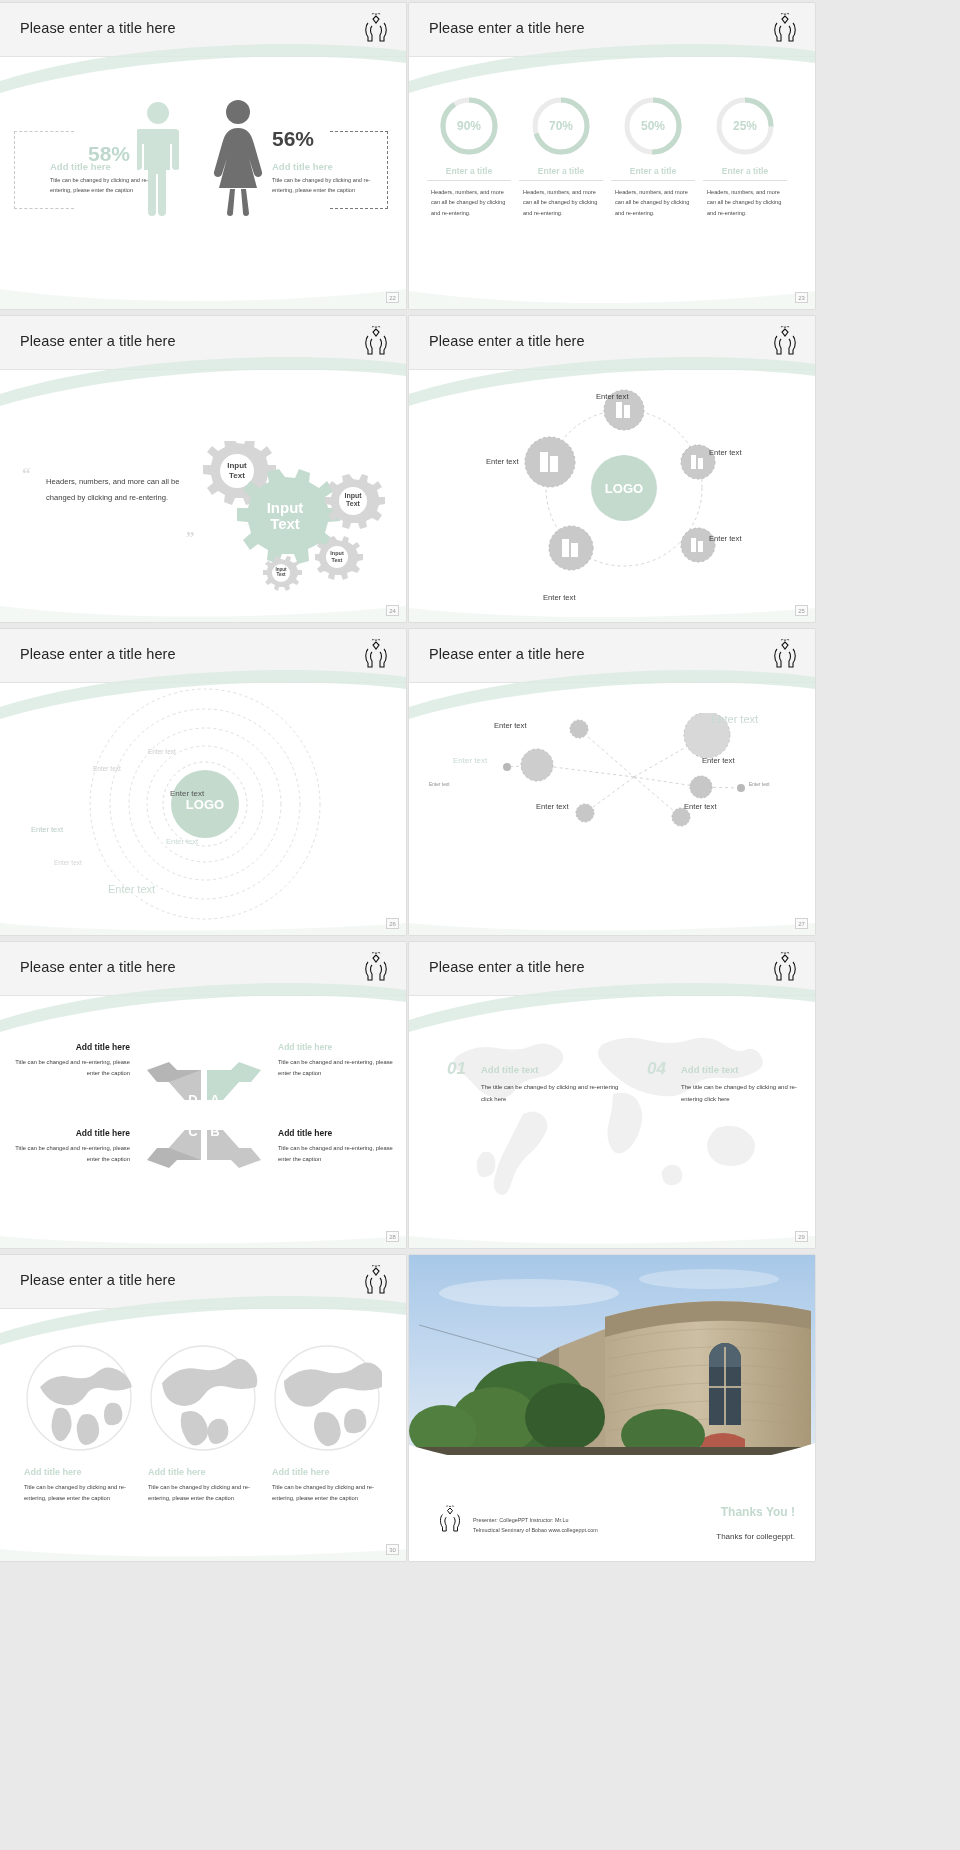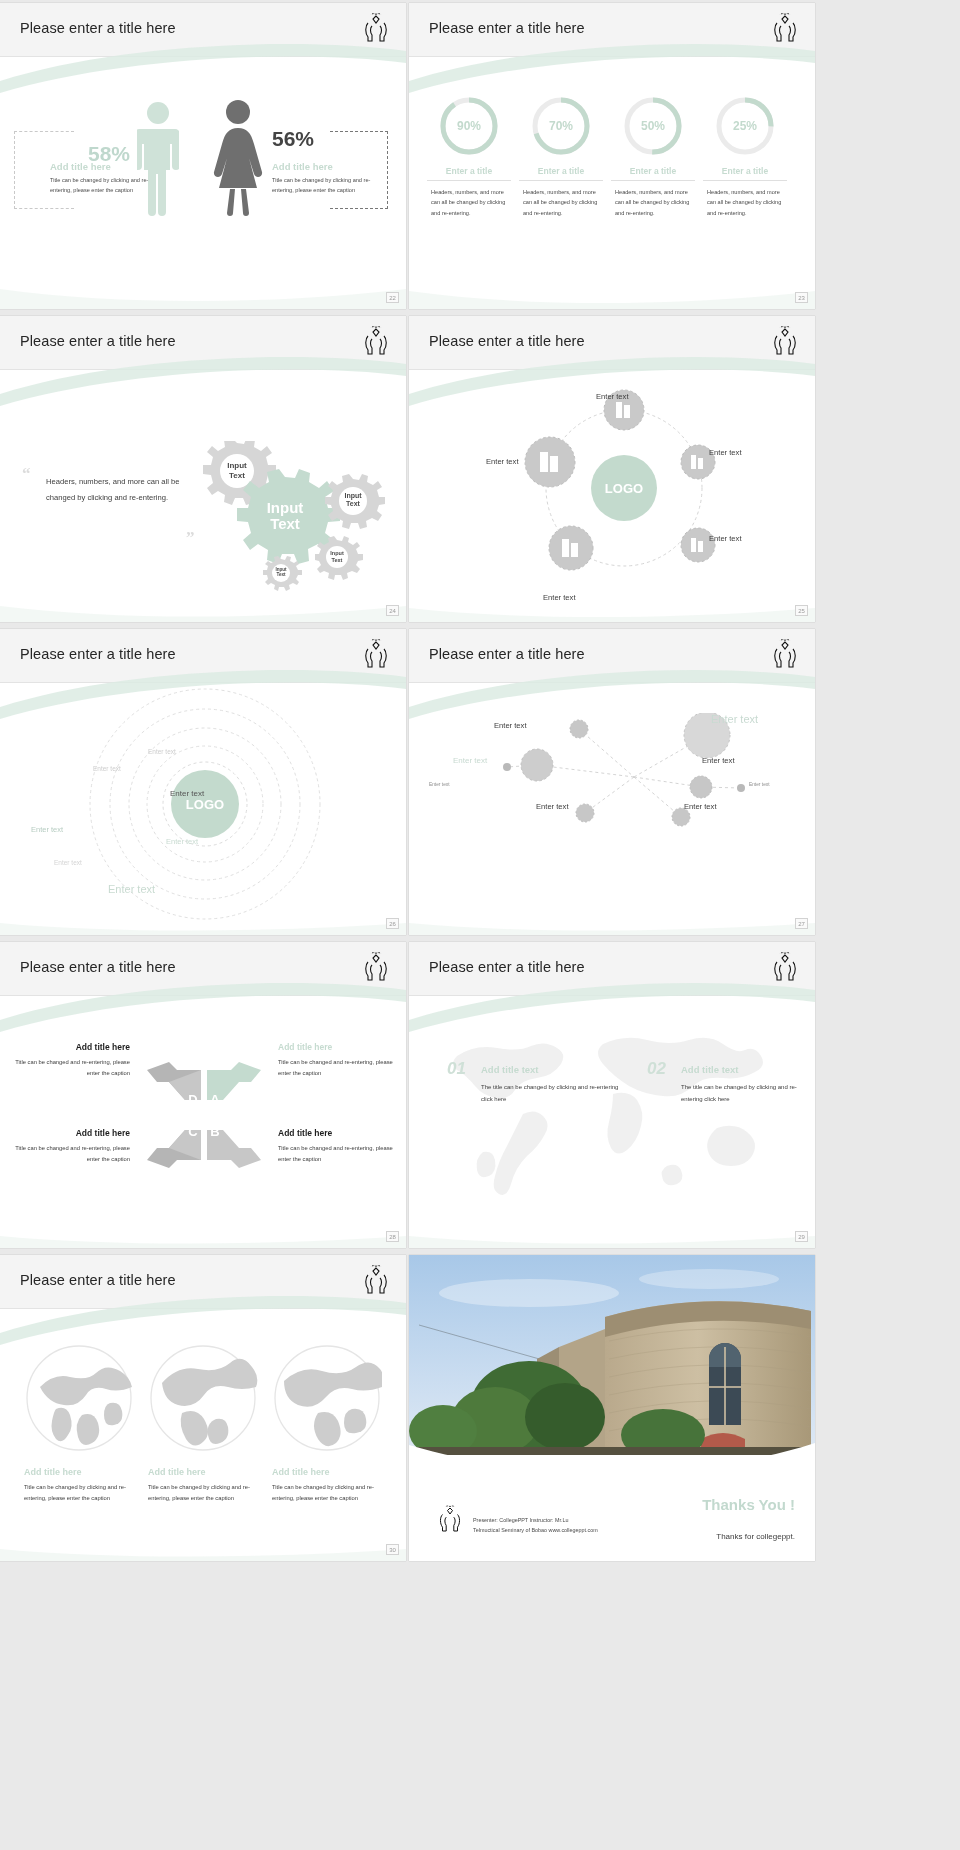--- a/index.html
+++ b/index.html
@@ -75,21 +75,21 @@
   
   .num-big { position:absolute; font-size:17px; font-weight:bold; color:#cfe0d7; font-style:italic;}
 
   
   .globe-col { position:absolute; width:112px; }
   .globe-col .gt { font-size:9px; font-weight:bold; color:#c6dbd0; margin-bottom:5px;}
   .globe-col .gp { font-size:5.8px; color:#3d3d3d; line-height:1.95;}
 
   
   .photo { position:absolute; left:0; top:54px; width:100%; height:175px; overflow:hidden;}
-  .thanks-big { position:absolute; right:20px; bottom:48px; font-size:15px; font-weight:bold; color:#c2d9ce;}
+  .thanks-big { position:absolute; right:20px; bottom:42px; font-size:12px; font-weight:bold; color:#c2d9ce;}
   .thanks-sm { position:absolute; right:20px; bottom:20px; font-size:8px; color:#3d3d3d;}
   .pres-info { position:absolute; left:64px; bottom:26px; font-size:5.4px; color:#4a4a4a; line-height:1.85;}
   .pres-logo { position:absolute; left:26px; bottom:26px; width:30px; height:32px;}
 </style>
 </head>
 <body>
 
 <div class="deck">
 
 <div class="slide">
@@ -508,21 +508,21 @@
       <path d="M290 108 q18 -6 30 4 q12 10 6 22 q-6 12 -22 12 q-16 0 -22 -12 q-6 -14 8 -26z"></path>
       <path d="M240 146 q10 -4 14 4 q4 10 -4 14 q-10 4 -14 -4 q-4 -10 4 -14z"></path>
       <path d="M56 132 q10 -2 12 8 q2 12 -6 16 q-10 4 -12 -6 q-2 -12 6 -18z"></path>
     </g>
   </svg>
 
   <div class="num-big" style="left:38px; top:117px;">01</div>
   <div style="position:absolute; left:72px; top:122px; font-size:9.5px; font-weight:bold; color:#c6dbd0;">Add title text</div>
   <div style="position:absolute; left:72px; top:140px; width:150px; font-size:6px; color:#3d3d3d; line-height:1.95;">The title can be changed by clicking and re-entering click here</div>
 
-  <div class="num-big" style="left:238px; top:117px;">02</div>
+  <div class="num-big" style="left:238px; top:117px;">04</div>
   <div style="position:absolute; left:272px; top:122px; font-size:9.5px; font-weight:bold; color:#c6dbd0;">Add title text</div>
   <div style="position:absolute; left:272px; top:140px; width:130px; font-size:6px; color:#3d3d3d; line-height:1.95;">The title can be changed by clicking and re-entering click here</div>
 
   <svg style="position:absolute;left:0;bottom:0;" width="406" height="30" viewBox="0 0 406 30">
     <path d="M0 18 C130 30 290 26 406 18 L406 30 L0 30 Z" fill="#eef5f1" opacity=".7"></path>
   </svg>
   <div class="pagenum">29</div>
 </div>
 
 <div class="slide">

